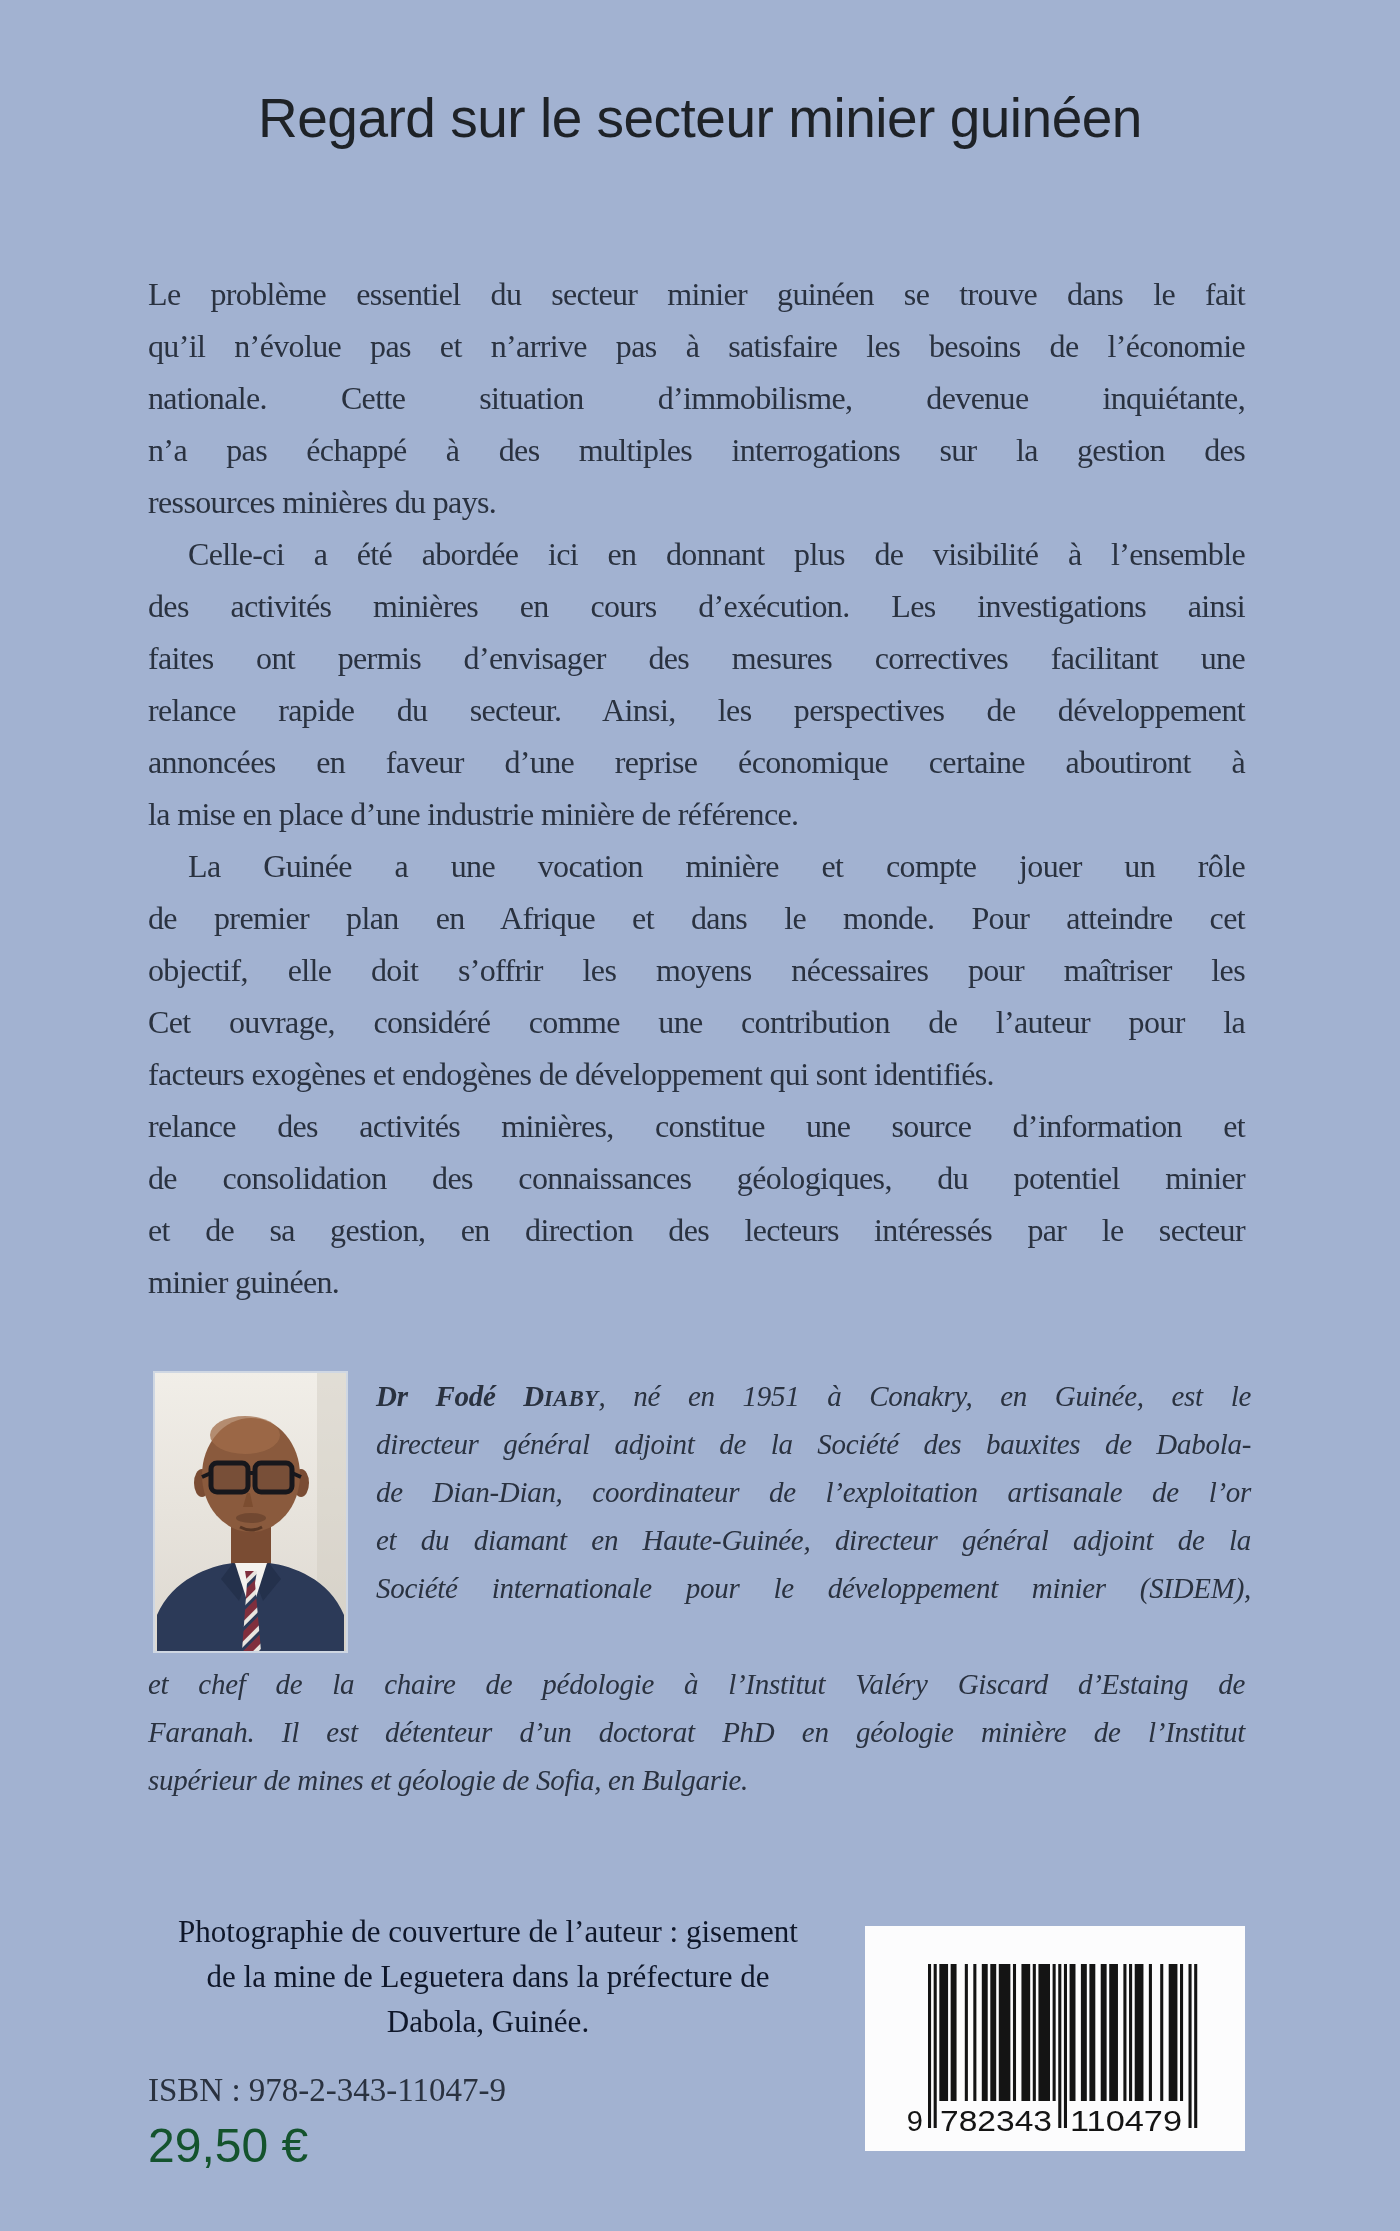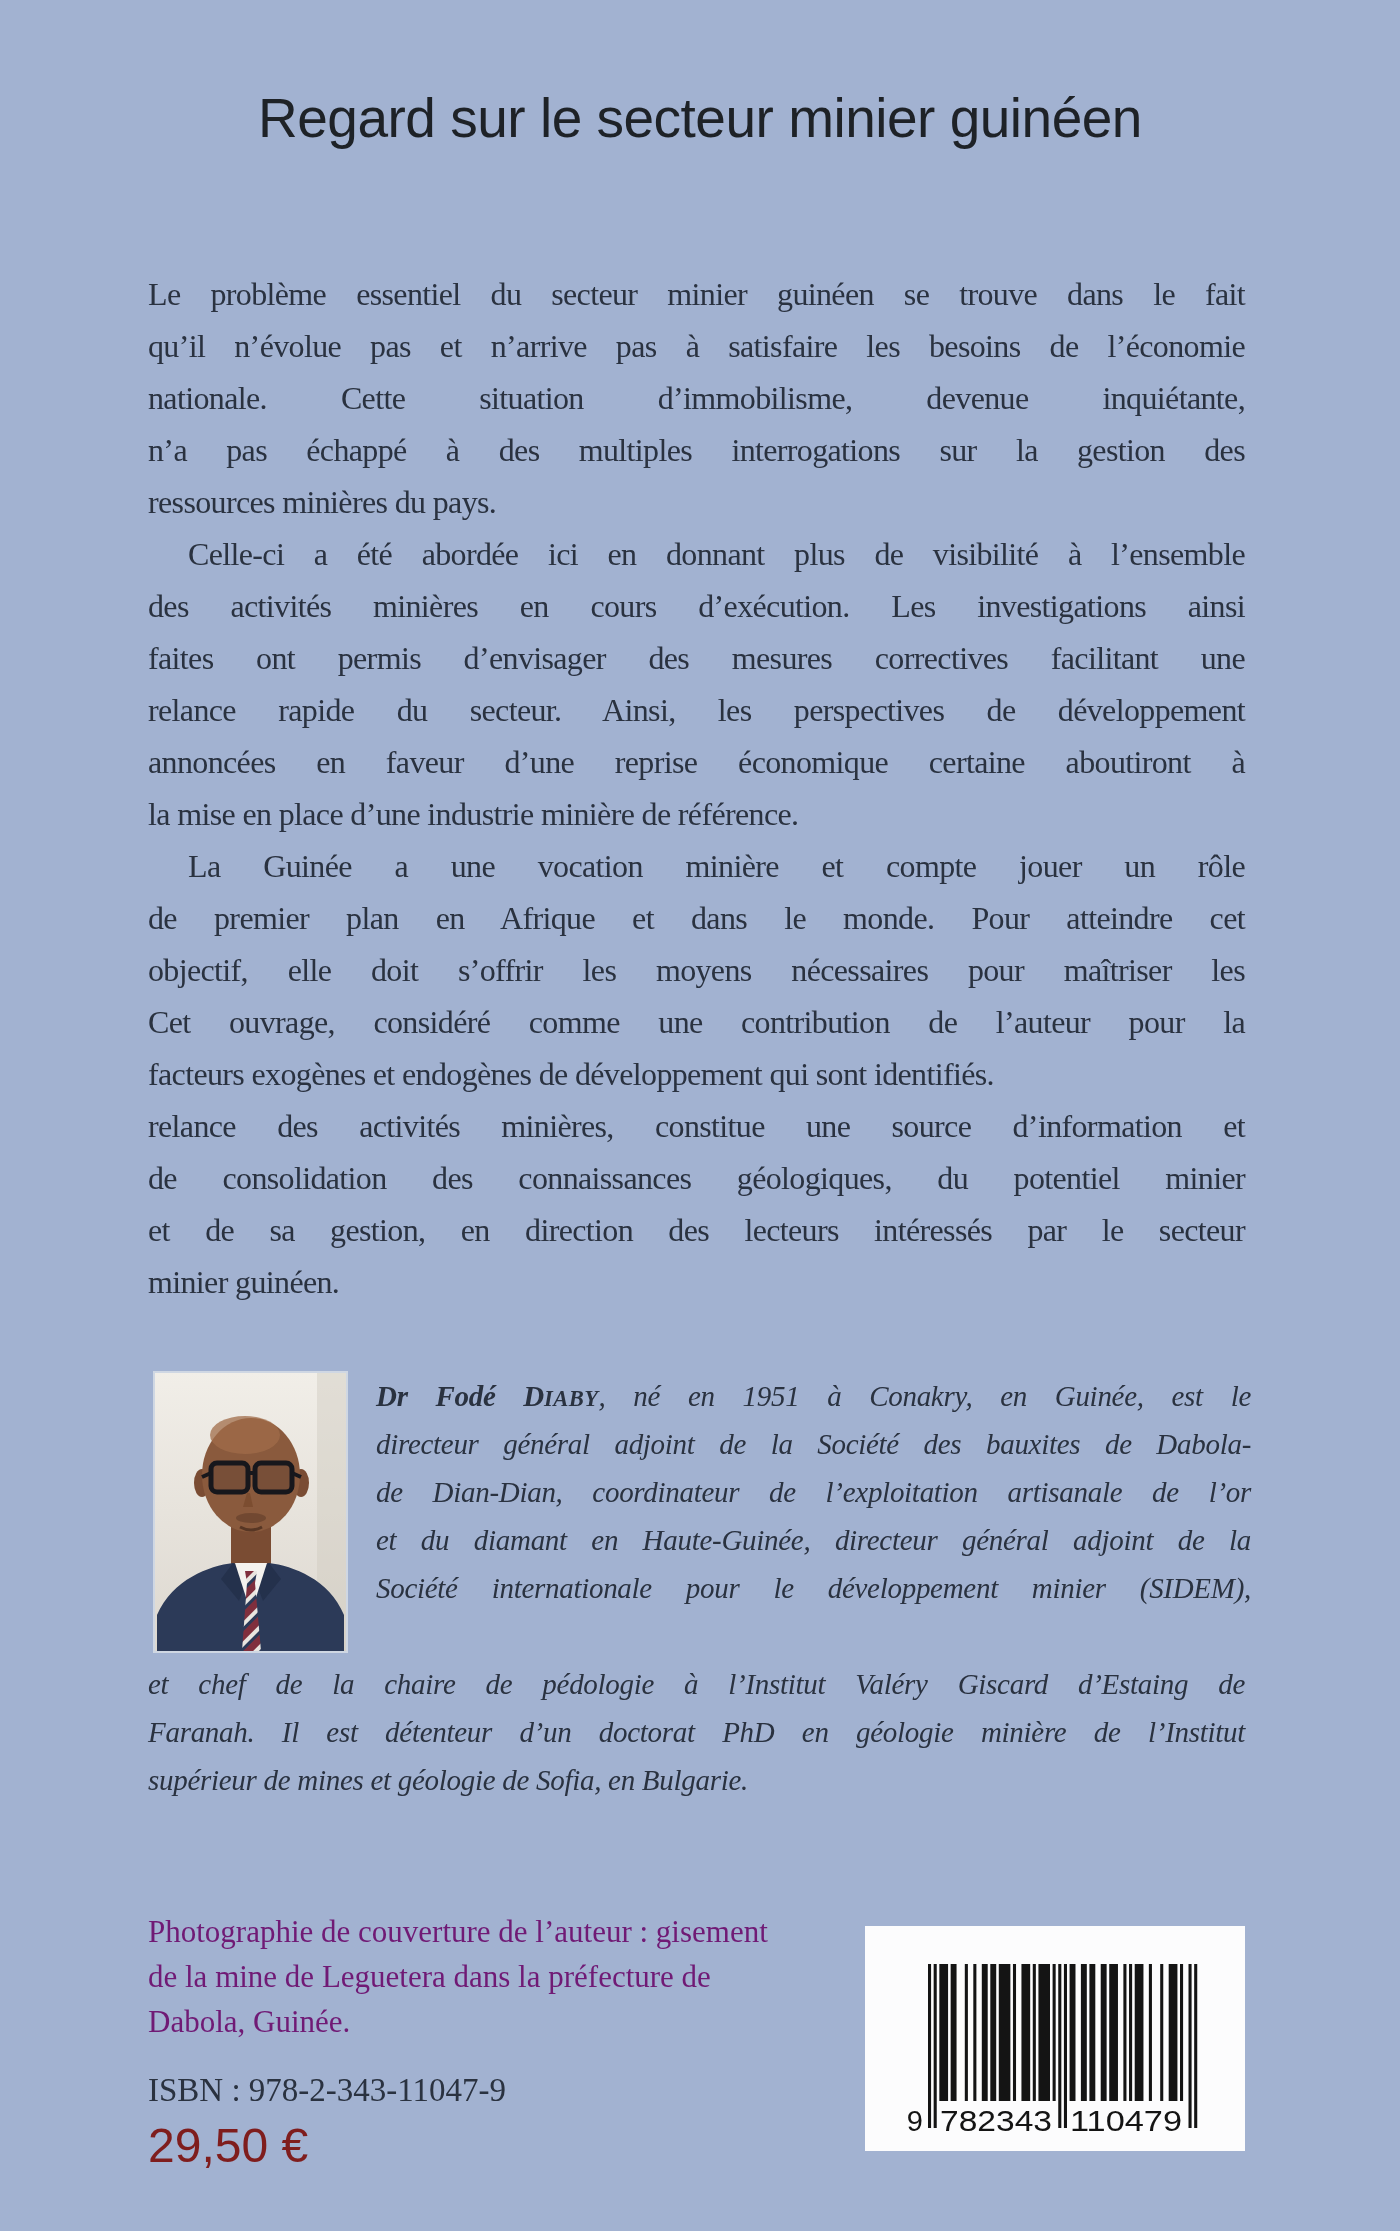--- a/index.html
+++ b/index.html
@@ -14,25 +14,25 @@
   .indent{text-indent:40px;}
   .photo{position:absolute;left:153px;top:1355px;width:191px;height:278px;
          border:2px solid #cfd7e3;box-sizing:content-box;}
   .bio{font-style:italic;font-size:29px;letter-spacing:-0.01em;color:#2a3240;}
   .bio-right{position:absolute;left:376px;top:1356px;width:875px;}
   .bio-full{position:absolute;left:148px;top:1644px;width:1097px;}
   .bln{height:48px;line-height:48px;text-align:justify;text-align-last:justify;}
   .bln-last{text-align-last:auto;}
   .bname{font-weight:bold;}
   .sc{font-size:0.78em;letter-spacing:0.02em;}
-  .credit{position:absolute;left:148px;top:1893px;width:680px;font-size:31px;color:#701a75;}
+  .credit{position:absolute;left:148px;top:1893px;width:680px;font-size:31px;color:#0f172a;text-align:center;}
   .credit div{height:45px;line-height:45px;}
   .isbn{position:absolute;left:148px;top:2056px;font-size:33px;color:#2a3240;}
   .price{position:absolute;left:148px;top:2102px;font-family:"Liberation Sans",sans-serif;
-         font-size:48px;color:#7f1d1d;}
+         font-size:48px;color:#14532d;}
   .barcode-box{position:absolute;left:865px;top:1910px;width:380px;height:225px;}
   .bc-digit{font-family:"Liberation Sans",sans-serif;font-size:29px;fill:#141414;}
 </style>
 </head>
 <body>
 
 <div class="cover">
 
   <div class="title">Regard sur le secteur minier guinéen</div>
 

